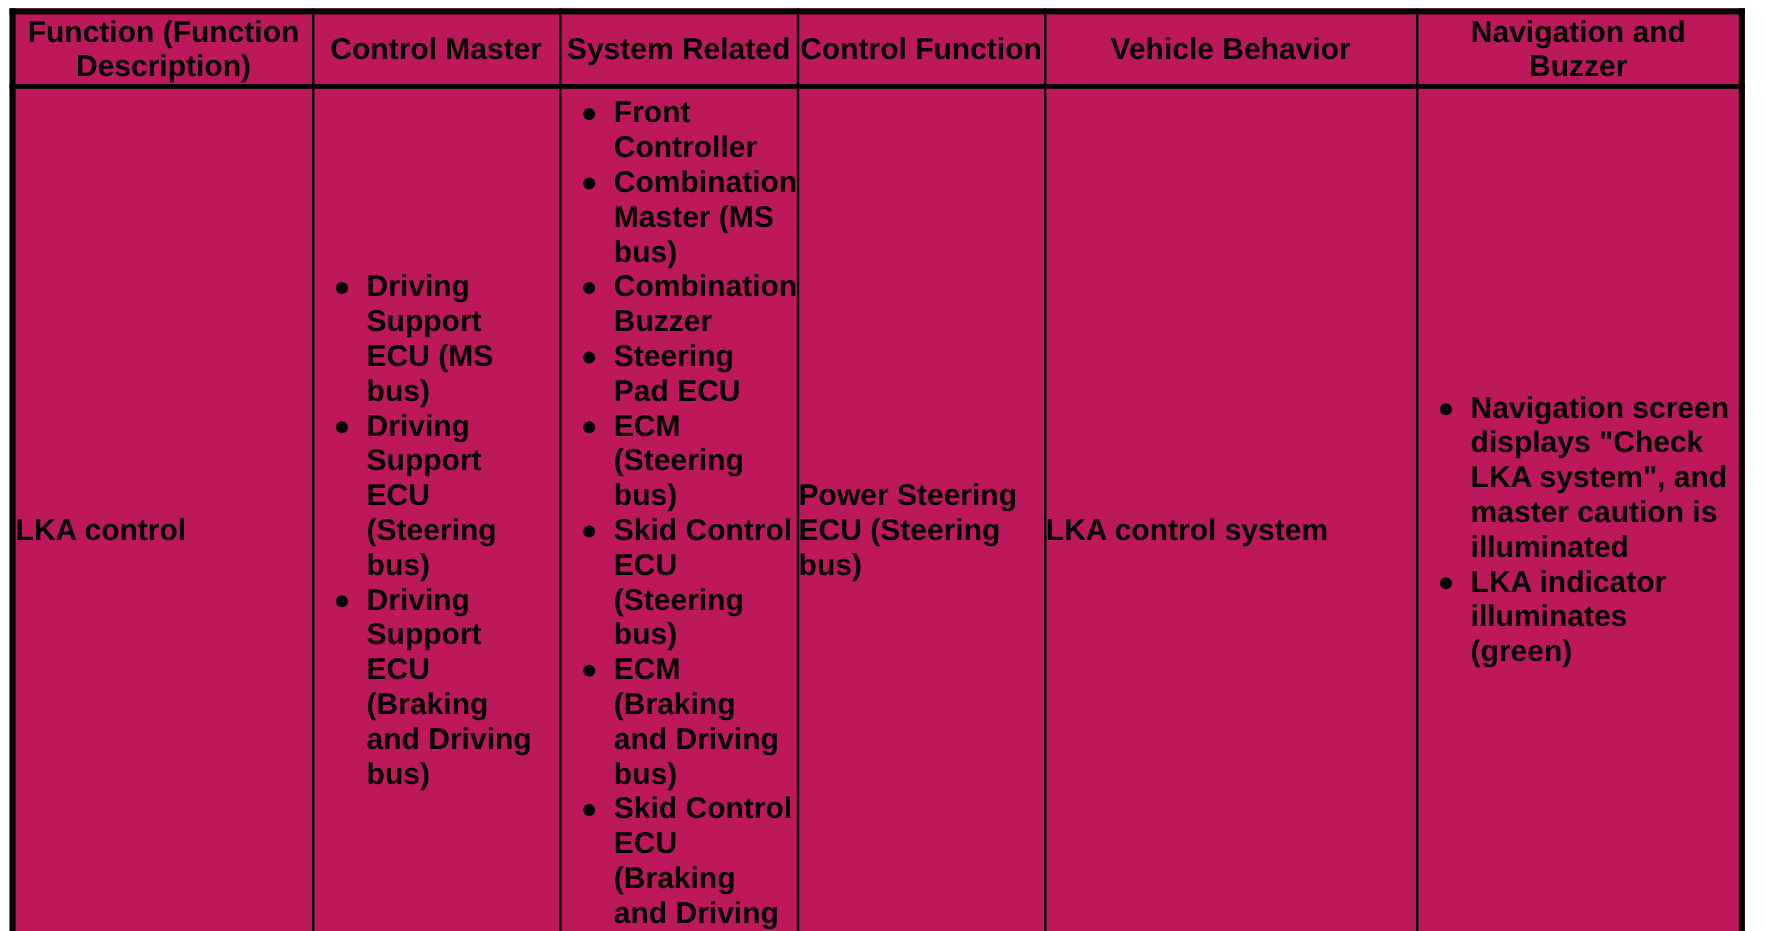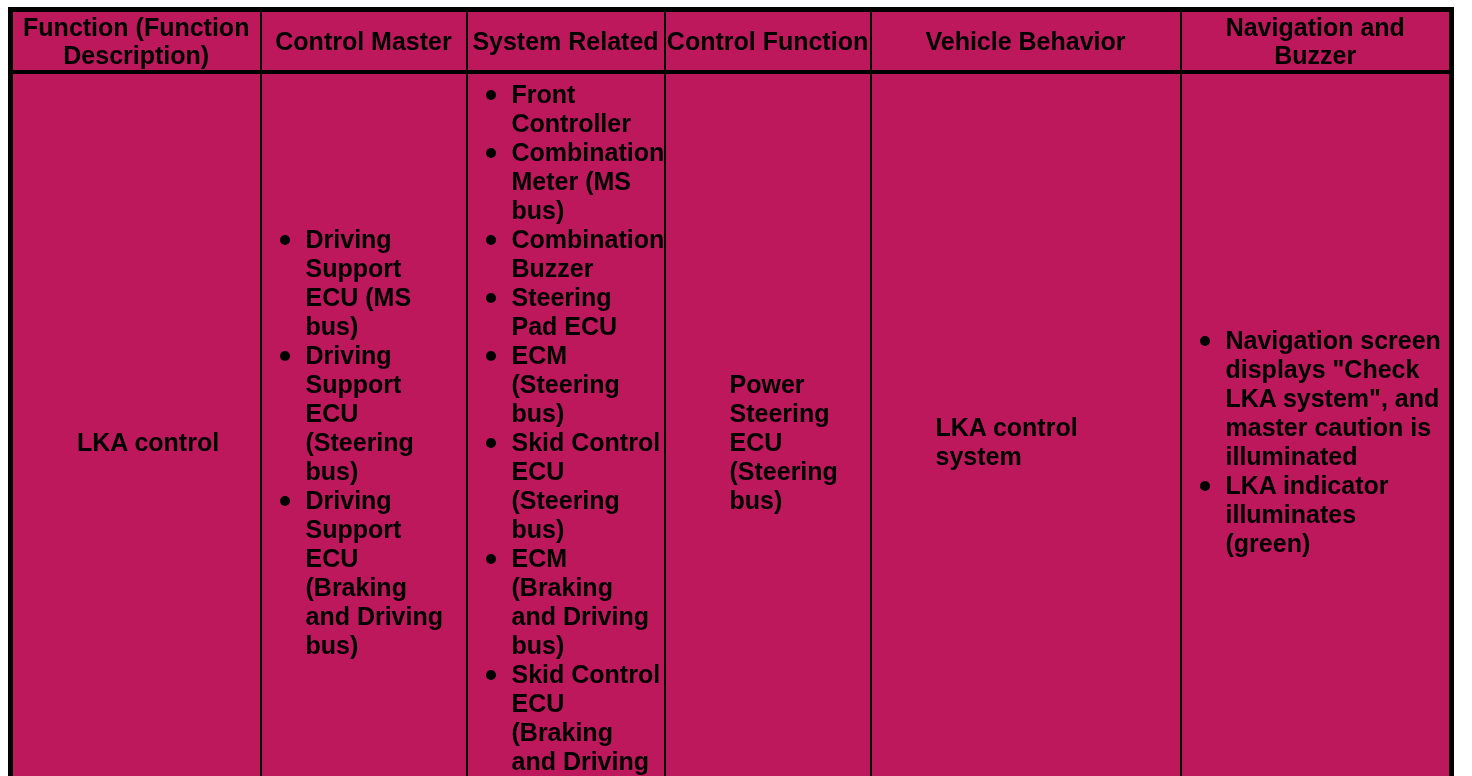--- a/index.html
+++ b/index.html
@@ -50,21 +50,21 @@
 
   table.doc-table tbody td {
     vertical-align: middle;
     font-size: 25px;
     line-height: 29px;
     font-weight: bold;
     text-align: left;
     padding: 6px 0;
   }
 
-  .cellpad { padding: 0 20px; margin-left: 44px; }
+  .cellpad { padding: 0 0; }
 
   ul.blist {
     list-style: none;
     margin: 0;
     padding: 0 0 0 4px;
   }
   ul.blist li {
     position: relative;
     padding-left: 40px;
     margin: 0;
@@ -115,21 +115,21 @@
         <td class="col-cm">
           <ul class="blist">
               <li><span class="blt"></span><span>Driving Support ECU (MS bus)</span></li>
               <li><span class="blt"></span><span>Driving Support ECU (Steering bus)</span></li>
               <li><span class="blt"></span><span>Driving Support ECU (Braking and Driving bus)</span></li>
             </ul>
         </td>
         <td class="col-sr">
           <ul class="blist">
               <li><span class="blt"></span><span>Front Controller</span></li>
-              <li><span class="blt"></span><span>Combination Meter (MS bus)</span></li>
+              <li><span class="blt"></span><span>Combination Master (MS bus)</span></li>
               <li><span class="blt"></span><span>Combination Buzzer</span></li>
               <li><span class="blt"></span><span>Steering Pad ECU</span></li>
               <li><span class="blt"></span><span>ECM (Steering bus)</span></li>
               <li><span class="blt"></span><span>Skid Control ECU (Steering bus)</span></li>
               <li><span class="blt"></span><span>ECM (Braking and Driving bus)</span></li>
               <li><span class="blt"></span><span>Skid Control ECU (Braking and Driving bus)</span></li>
             </ul>
         </td>
         <td>
           <div class="cellpad">Power Steering ECU (Steering bus)</div>

